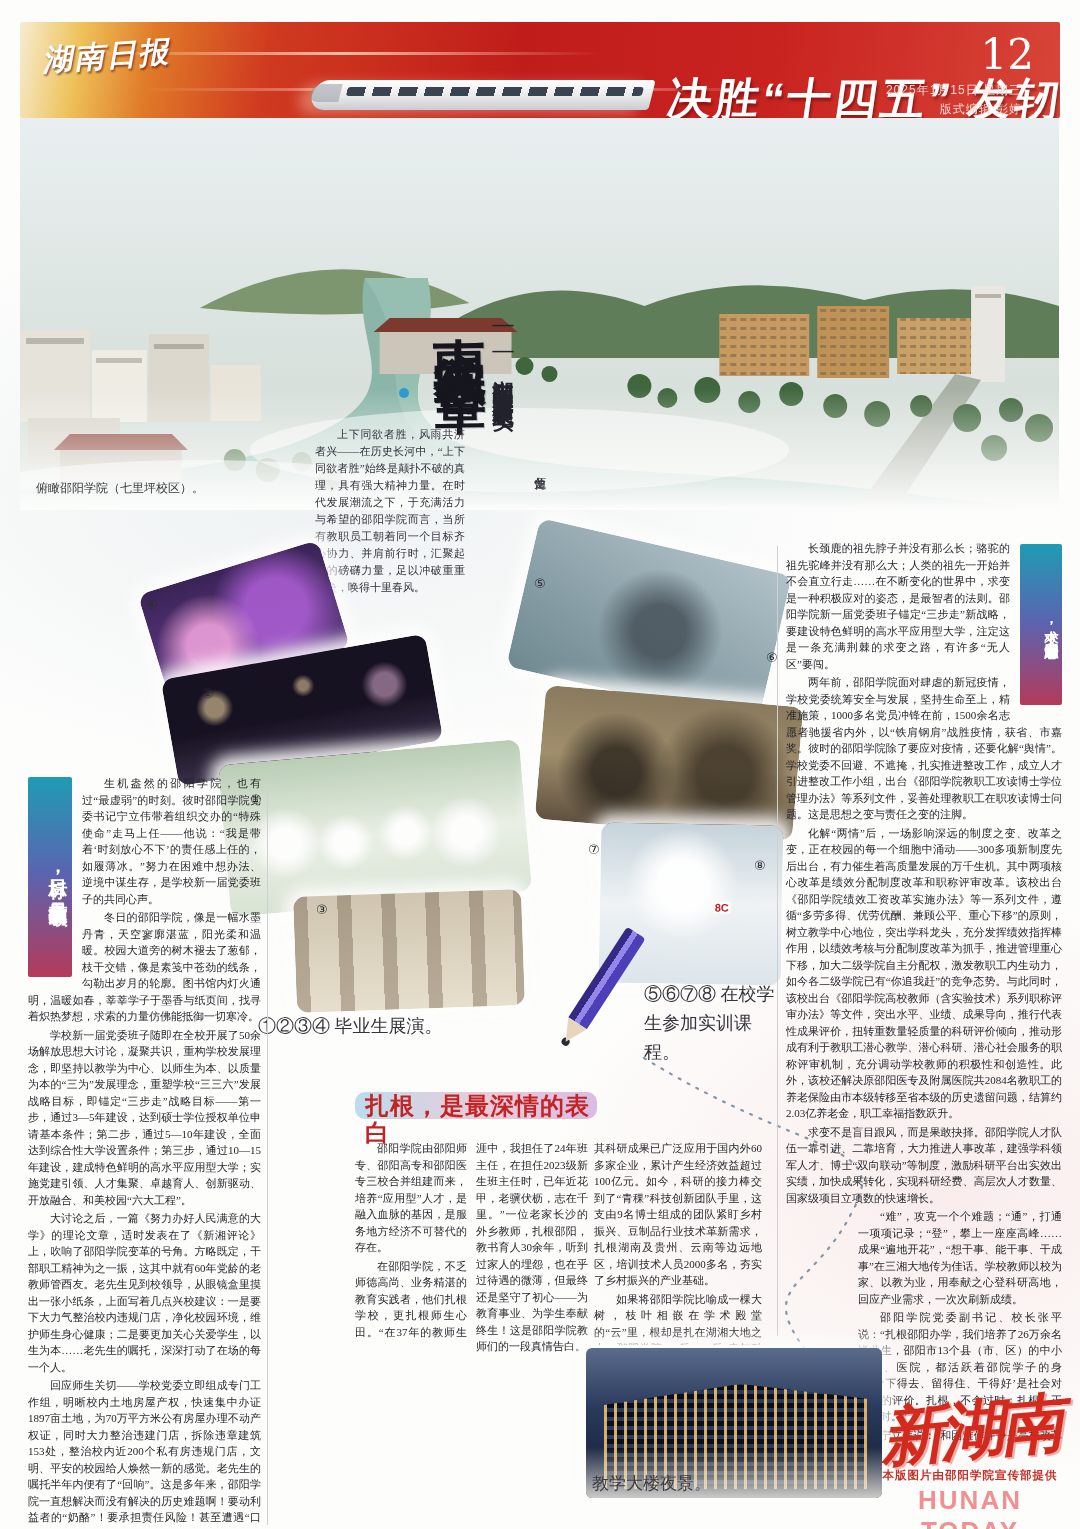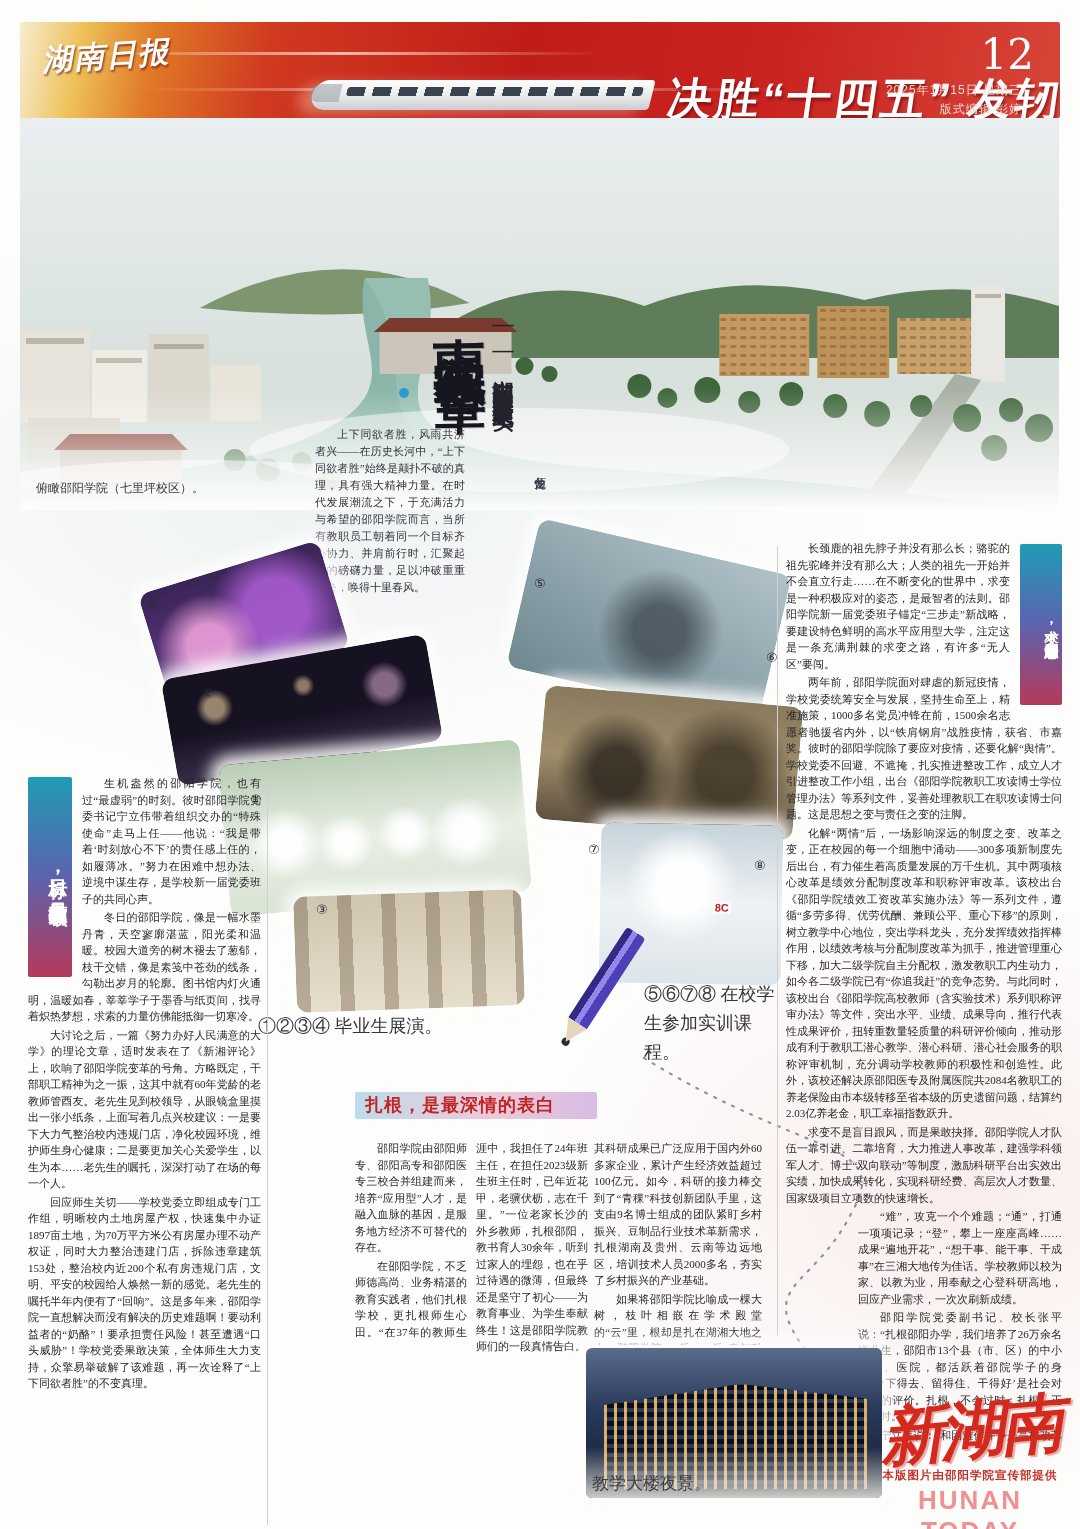--- a/index.html
+++ b/index.html
@@ -80,23 +80,23 @@
         background:linear-gradient(90deg,#342a86 0 32%,#9388ea 32% 58%,#4c3fb8 58% 100%);border-radius:4px 4px 0 0;}
   .pencil::after{content:"";position:absolute;left:0;top:108px;border-left:11px solid transparent;border-right:11px solid transparent;border-top:22px solid #e6d6bd;}
   .pencil::before{content:"";position:absolute;left:7px;top:126px;width:8px;height:8px;border-radius:50%;background:#2a2a34;}
   .trail{position:absolute;left:560px;top:1000px;width:340px;height:430px;pointer-events:none;}
   
   .v-head{writing-mode:vertical-rl;text-orientation:upright;color:#fff;font-weight:700;
         font-family:"Liberation Sans",sans-serif;text-align:center;
         background:linear-gradient(180deg,#1f9cb4 0%,#5a64b0 48%,#b43a5a 100%);border-radius:2px;}
   .goal-head{float:left;width:44px;height:196px;margin:2px 10px 6px 0;font-size:19px;padding-top:4px;letter-spacing:1px;}
   .change-head{float:right;width:42px;height:158px;margin:4px 0 8px 10px;font-size:14px;padding-top:3px;}
-  .root-head{position:absolute;left:355px;top:1092px;width:232px;height:27px;line-height:27px;border-radius:2px;
+  .root-head{position:absolute;left:355px;top:1092px;width:232px;height:27px;line-height:27px;border-radius:10px;
         background:linear-gradient(90deg,#bcdcec 0%,#eccad8 55%,#d8bce4 100%);
-        color:#c22424;font-weight:700;font-size:18px;font-family:"Liberation Sans",sans-serif;padding-left:10px;letter-spacing:1px;}
+        color:#c22424;font-weight:700;font-size:24px;font-family:"Liberation Sans",sans-serif;padding-left:10px;letter-spacing:1px;}
   
   .txtcol{position:absolute;overflow:hidden;font-size:11px;line-height:1.5;text-align:justify;color:#26262c;}
   .txtcol p{margin:0 0 2px 0;text-indent:2em;}
   .col-goal{left:28px;top:775px;width:233px;height:750px;}
   .col-rootab{left:355px;top:1140px;width:233px;height:385px;column-count:2;column-gap:9px;}
   .col-rootc{left:594px;top:1140px;width:168px;height:205px;}
   .col-change{left:786px;top:540px;width:276px;height:905px;}
   .dotted-spacer{float:left;width:72px;height:250px;}
   .rule-v{position:absolute;width:1px;background:#cfcfd4;}
   
@@ -237,20 +237,21 @@
   <div class="cap" style="left:258px;top:1014px;width:210px;">①②③④ 毕业生展演。</div>
   <div class="cap" style="left:644px;top:980px;width:140px;line-height:1.6;">⑤⑥⑦⑧ 在校学生参加实训课程。</div>
 
   <div class="rule-v" style="left:267px;top:780px;height:745px;"></div>
   <div class="rule-v" style="left:777px;top:546px;height:790px;"></div>
 
   <div class="txtcol col-goal">
     <div class="v-head goal-head">目标，是最有效的引领</div>
     <p>生机盎然的邵阳学院，也有过“最虚弱”的时刻。彼时邵阳学院党委书记宁立伟带着组织交办的“特殊使命”走马上任——他说：“我是带着‘时刻放心不下’的责任感上任的，如履薄冰。”努力在困难中想办法、逆境中谋生存，是学校新一届党委班子的共同心声。</p>
     <p>冬日的邵阳学院，像是一幅水墨丹青，天空寥廓湛蓝，阳光柔和温暖。校园大道旁的树木褪去了葱郁，枝干交错，像是素笺中苍劲的线条，勾勒出岁月的轮廓。图书馆内灯火通明，温暖如春，莘莘学子于墨香与纸页间，找寻着炽热梦想，求索的力量仿佛能抵御一切寒冷。</p>
+    <p>学校新一届党委班子随即在全校开展了50余场解放思想大讨论，凝聚共识，重构学校发展理念，即坚持以教学为中心、以师生为本、以质量为本的“三为”发展理念，重塑学校“三三六”发展战略目标，即锚定“三步走”战略目标——第一步，通过3—5年建设，达到硕士学位授权单位申请基本条件；第二步，通过5—10年建设，全面达到综合性大学设置条件；第三步，通过10—15年建设，建成特色鲜明的高水平应用型大学；实施党建引领、人才集聚、卓越育人、创新驱动、开放融合、和美校园“六大工程”。</p>
     <p>大讨论之后，一篇《努力办好人民满意的大学》的理论文章，适时发表在了《新湘评论》上，吹响了邵阳学院变革的号角。方略既定，干部职工精神为之一振，这其中就有60年党龄的老教师管酉友。老先生见到校领导，从眼镜盒里摸出一张小纸条，上面写着几点兴校建议：一是要下大力气整治校内违规门店，净化校园环境，维护师生身心健康；二是要更加关心关爱学生，以生为本……老先生的嘱托，深深打动了在场的每一个人。</p>
     <p>回应师生关切——学校党委立即组成专门工作组，明晰校内土地房屋产权，快速集中办证1897亩土地，为70万平方米公有房屋办理不动产权证，同时大力整治违建门店，拆除违章建筑153处，整治校内近200个私有房违规门店，文明、平安的校园给人焕然一新的感觉。老先生的嘱托半年内便有了“回响”。这是多年来，邵阳学院一直想解决而没有解决的历史难题啊！要动利益者的“奶酪”！要承担责任风险！甚至遭遇“口头威胁”！学校党委果敢决策，全体师生大力支持，众擎易举破解了该难题，再一次诠释了“上下同欲者胜”的不变真理。</p>
 
   </div>
 
   <div class="root-head">扎根，是最深情的表白</div>
   <div class="txtcol col-rootab">
     <p>邵阳学院由邵阳师专、邵阳高专和邵阳医专三校合并组建而来，培养“应用型”人才，是融入血脉的基因，是服务地方经济不可替代的存在。</p>
     <p>在邵阳学院，不乏师德高尚、业务精湛的教育实践者，他们扎根学校，更扎根师生心田。“在37年的教师生涯中，我担任了24年班主任，在担任2023级新生班主任时，已年近花甲，老骥伏枥，志在千里。”一位老家长沙的外乡教师，扎根邵阳，教书育人30余年，听到过家人的埋怨，也在乎过待遇的微薄，但最终还是坚守了初心——为教育事业、为学生奉献终生！这是邵阳学院教师们的一段真情告白。</p>
   </div>

